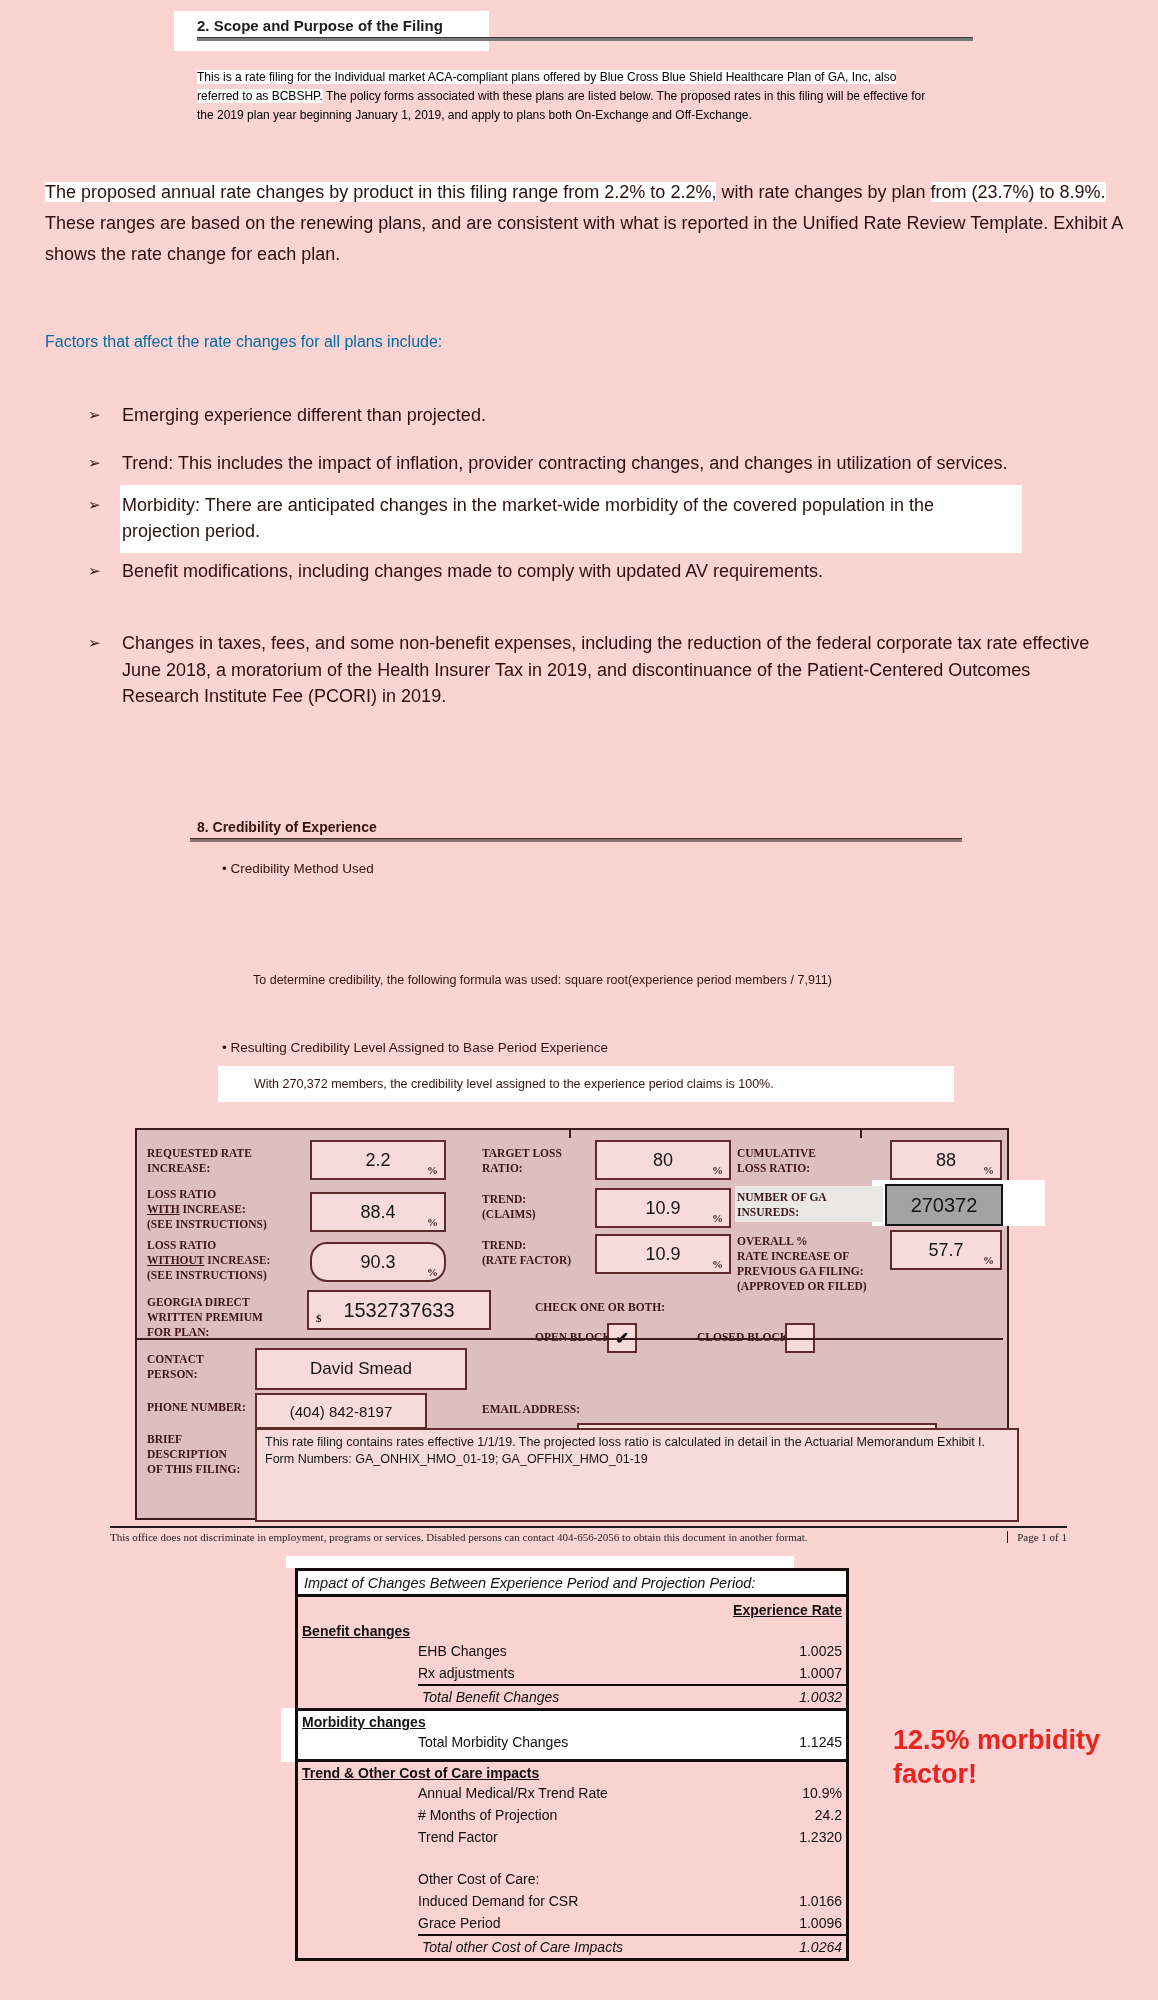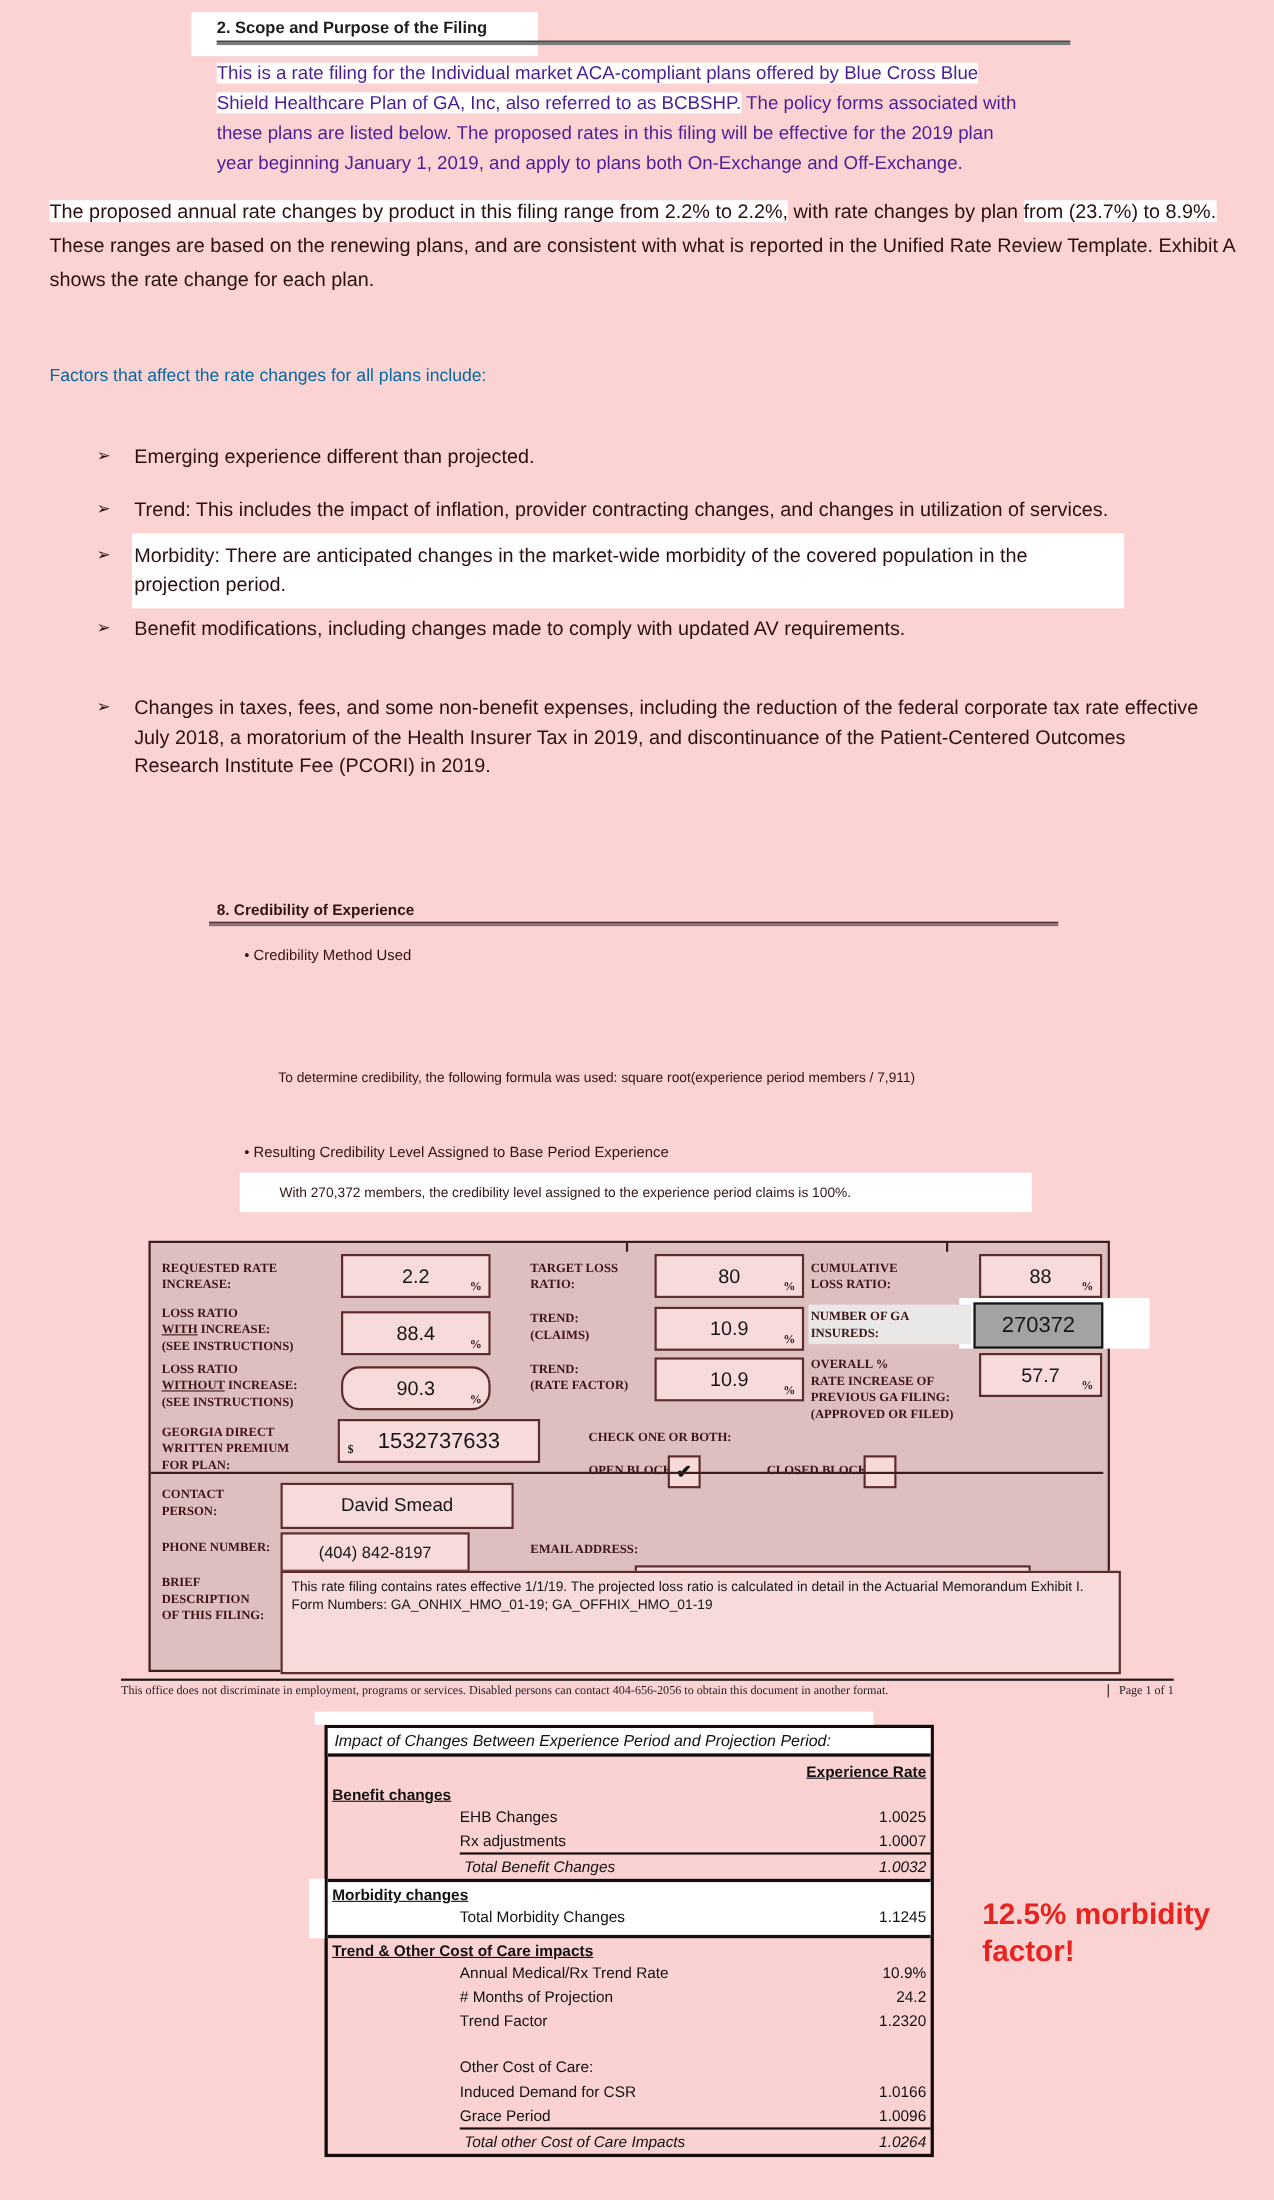--- a/index.html
+++ b/index.html
@@ -10,33 +10,33 @@
   .u{text-decoration:underline;}
 
   
   .h1box{left:174px;top:11px;width:315px;height:40px;background:#fff;}
   .h1{left:197px;top:17px;font-size:15px;font-weight:bold;color:#1c1c1c;}
   .rule1{left:197px;top:37px;width:776px;height:3px;background:#7a7a7a;border-top:1px solid #3a3a3a;}
   .h8{left:197px;top:819px;font-size:14px;font-weight:bold;color:#331212;}
   .rule8{left:190px;top:838px;width:772px;height:3px;background:#8a7272;border-top:1px solid #472c2c;}
 
   
-  .intro{left:197px;top:53px;width:736px;font-size:17px;line-height:1.6;color:#4c1d95;}
+  .intro{left:197px;top:68px;width:736px;font-size:12px;line-height:1.6;color:#000000;}
   .para2{left:45px;top:177px;width:1078px;font-size:18px;line-height:1.72;color:#2c0f10;}
   .factors{left:45px;top:333px;font-size:16px;color:#0369a1;}
   .bullets{left:88px;top:402px;width:1002px;font-size:18px;line-height:1.45;color:#2c0f10;}
   .bullets .li{display:flex;align-items:flex-start;}
   .bullets .mark{width:34px;flex:0 0 34px;font-size:15px;padding-top:2px;}
   .b1{margin-bottom:22px;} .b2{margin-bottom:16px;} .b3{margin-bottom:14px;} .b4{margin-bottom:46px;}
   .b3 .btext{background:#fff;padding:7px 14px 9px 2px;margin:-7px 0 -9px -2px;width:886px;}
 
   
   .cred-b{font-size:13.5px;color:#331212;}
   .cred-p{font-size:12.5px;color:#331212;}
-  .cred-hl{left:218px;top:1066px;width:676px;background:#fff;padding:11px 8px 11px 36px;
+  .cred-hl{left:218px;top:1066px;width:676px;background:#fff;padding:11px 24px 11px 36px;
            font-size:12.5px;color:#331212;}
 
   
   .form{left:135px;top:1128px;width:870px;height:388px;background:#ddbfbf;border:2px solid #3c1d1d;}
   .form .abs{position:absolute;}
   .flabel{font-family:"Liberation Serif",serif;font-weight:bold;font-size:11.5px;line-height:1.3;
           color:#3d1414;white-space:pre-line;}
   .fbox{background:#f7dbdb;border:2px solid #5c2b2b;display:flex;align-items:center;justify-content:center;
         font-size:18px;color:#161616;position:absolute;}
   .fbox .unit{position:absolute;right:6px;bottom:2px;font-size:11px;font-weight:bold;
@@ -102,21 +102,21 @@
     <div class="li b3">
       <span class="mark">➢</span>
       <span class="btext">Morbidity: There are anticipated changes in the market-wide morbidity of the covered population in the projection period.</span>
     </div>
     <div class="li b4">
       <span class="mark">➢</span>
       <span class="btext">Benefit modifications, including changes made to comply with updated AV requirements.</span>
     </div>
     <div class="li b5">
       <span class="mark">➢</span>
-      <span class="btext">Changes in taxes, fees, and some non-benefit expenses, including the reduction of the federal corporate tax rate effective July 2018, a moratorium of the Health Insurer Tax in 2019, and discontinuance of the Patient-Centered Outcomes Research Institute Fee (PCORI) in 2019.</span>
+      <span class="btext">Changes in taxes, fees, and some non-benefit expenses, including the reduction of the federal corporate tax rate effective June 2018, a moratorium of the Health Insurer Tax in 2019, and discontinuance of the Patient-Centered Outcomes Research Institute Fee (PCORI) in 2019.</span>
     </div>
   </div>
 
   <div class="abs rule8"></div>
   <div class="abs h8">8. Credibility of Experience</div>
 
   <div class="abs cred-b" style="left:222px;top:861px;"><span>•</span> <span>Credibility Method Used</span></div>
   <div class="abs cred-p" style="left:253px;top:970px;width:672px;line-height:1.75;">To determine credibility, the following formula was used:  square root(experience period members / 7,911)</div>
   <div class="abs cred-b" style="left:222px;top:1040px;"><span>•</span> <span>Resulting Credibility Level Assigned to Base Period Experience</span></div>
   <div class="abs cred-hl">With 270,372 members, the credibility level assigned to the experience period claims is 100%.</div>

